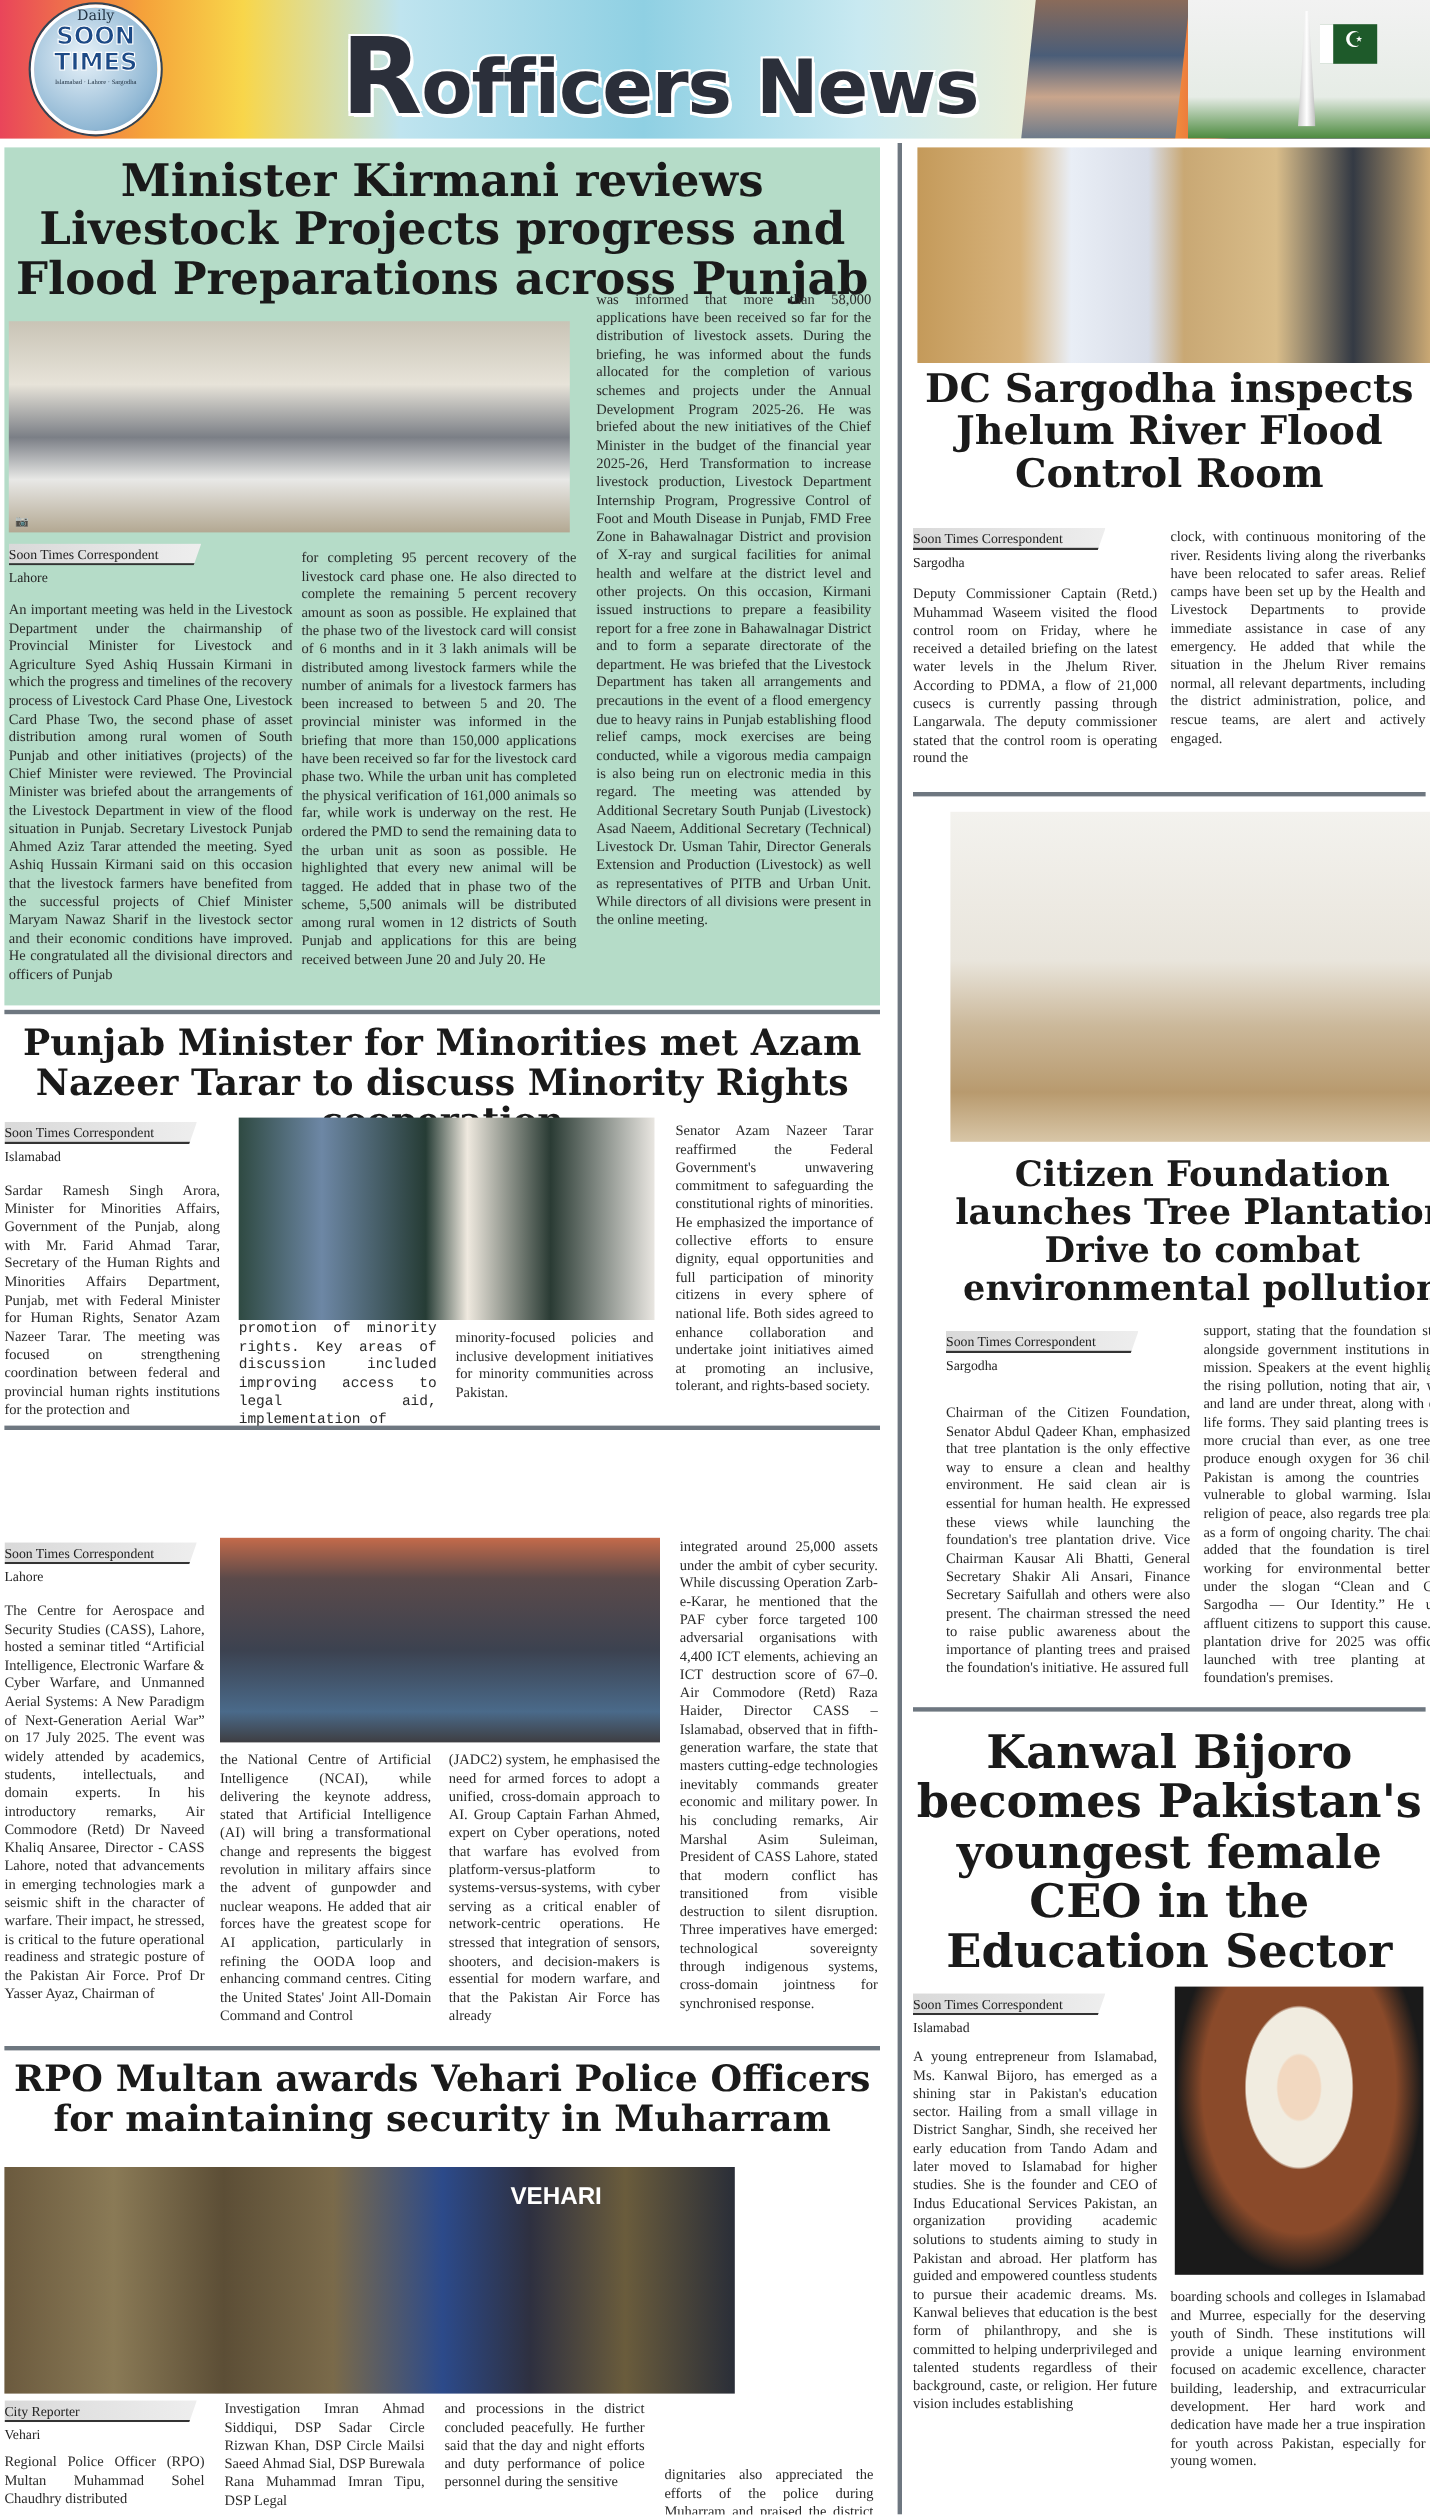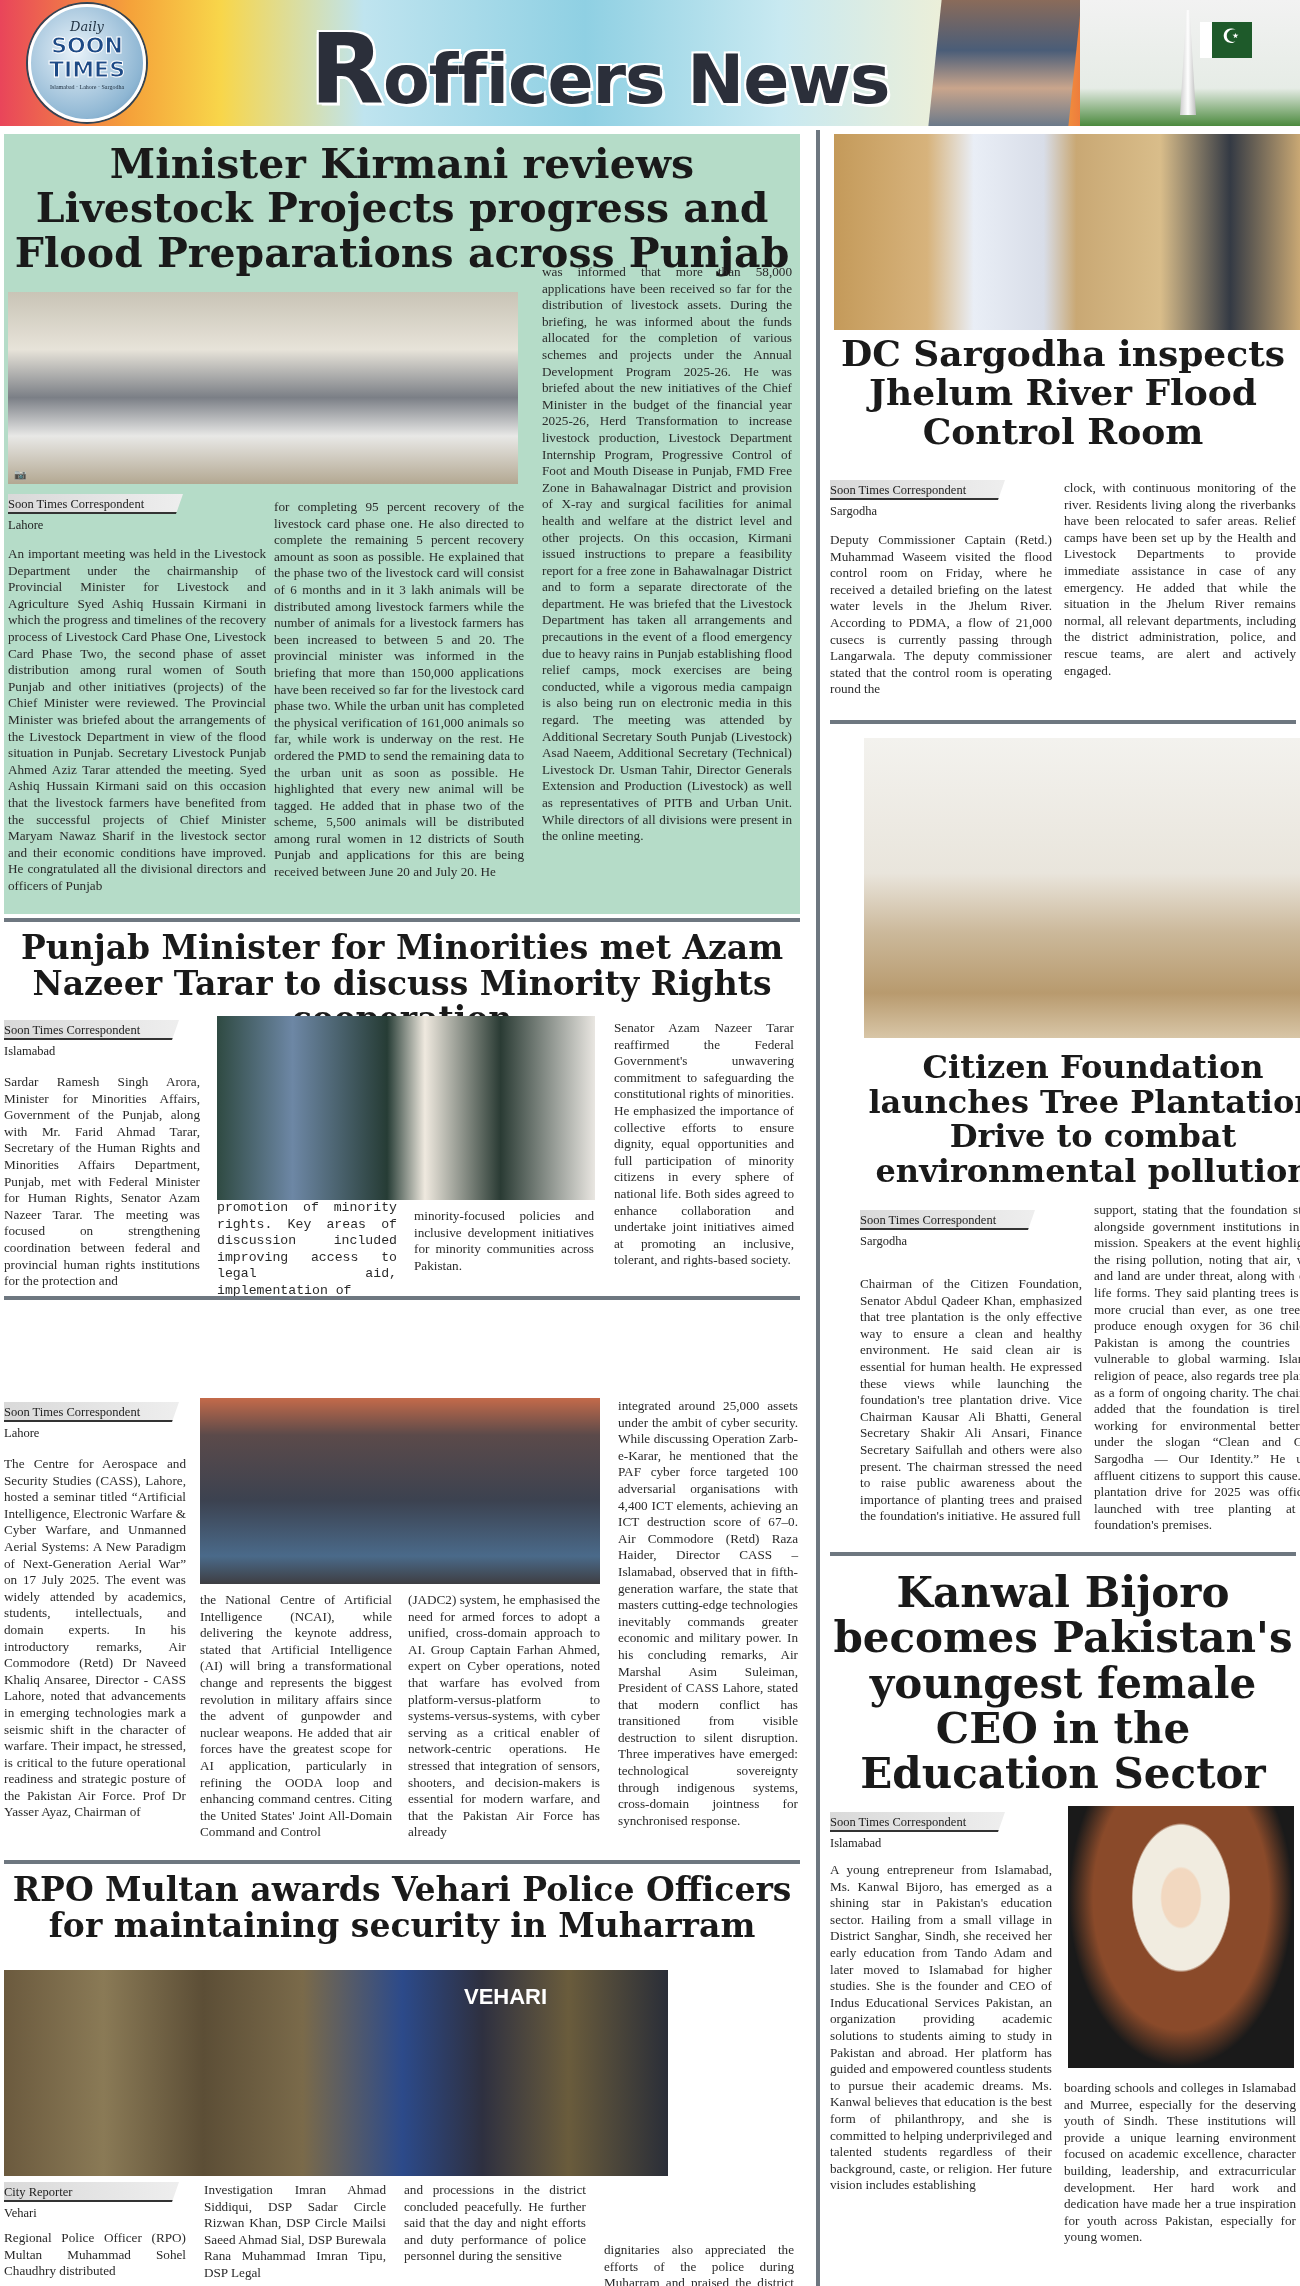--- a/index.html
+++ b/index.html
@@ -2,21 +2,21 @@
 <html><head>
 <meta charset="utf-8">
 <style>
   * { box-sizing: border-box; margin: 0; padding: 0; }
   body { width: 1300px; height: 2286px; background: #ffffff; font-family: "Liberation Serif", serif; color: #222; position: relative; overflow: hidden; }
   .abs { position: absolute; }
   
   .masthead { left: 0; top: 0; width: 1300px; height: 126px; overflow: hidden;
     background: linear-gradient(90deg, #e9455a 0%, #f5a23a 10%, #f8d64a 17%, #bfe4ef 28%, #8fd0e3 45%, #c8e9f1 60%, #f3f0d4 75%, #f6b440 80%, #e85a3a 85%, #3a3a48 86%); }
   .masthead .logo { left: 28px; top: 4px; width: 118px; height: 118px; border-radius: 50%; background: radial-gradient(circle at 40% 40%, #e8f2f9, #8eb6d3 70%, #5a87ad); border: 3px solid #fff; box-shadow: 0 0 0 2px #345; text-align: center; }
-  .logo .daily { font-family: "DejaVu Serif", serif; font-style: italic; font-size: 13px; color: #234; margin-top: 12px; display: block; }
+  .logo .daily { font-family: "DejaVu Serif", serif; font-size: 13px; color: #234; display: block; }
   .logo .soon, .logo .times { font-family: "DejaVu Sans", sans-serif; font-weight: bold; font-size: 22px; color: #1d4a86; -webkit-text-stroke: 1px #fff; display: block; line-height: 24px; }
   .logo .cities { font-size: 6px; color: #234; display: block; margin-top: 2px; }
   .masthead .title { left: 310px; top: 14px; font-family: "DejaVu Sans", sans-serif; font-weight: bold; font-size: 68px; color: #2b2f3a; letter-spacing: -1px; text-shadow: 3px 3px 0 #fff, -2px -2px 0 #fff, 2px -2px 0 #fff, -2px 2px 0 #fff; }
   .masthead .title .big { font-size: 96px; }
   .masthead .photos { left: 935px; top: 0; width: 140px; height: 126px; background: linear-gradient(180deg, #8a6b5a, #4a5d78 40%, #c9a58c 70%, #6c7a8a); transform: skewX(-6deg); }
   .masthead .monument { left: 1080px; top: 0; width: 220px; height: 126px; background: linear-gradient(180deg, #f2f2f2 0%, #e6ece6 70%, #4c8a3e 100%); }
   .monument .tower { left: 100px; top: 10px; width: 16px; height: 105px; background: linear-gradient(90deg, #ccc, #fff, #bbb); clip-path: polygon(40% 0, 60% 0, 100% 100%, 0 100%); }
   .monument .flag { left: 120px; top: 22px; width: 52px; height: 36px; background: #1e5a2a; border-left: 12px solid #fff; }
   .monument .flag span { color: #fff; font-size: 20px; position: absolute; left: 10px; top: 2px; }
 

